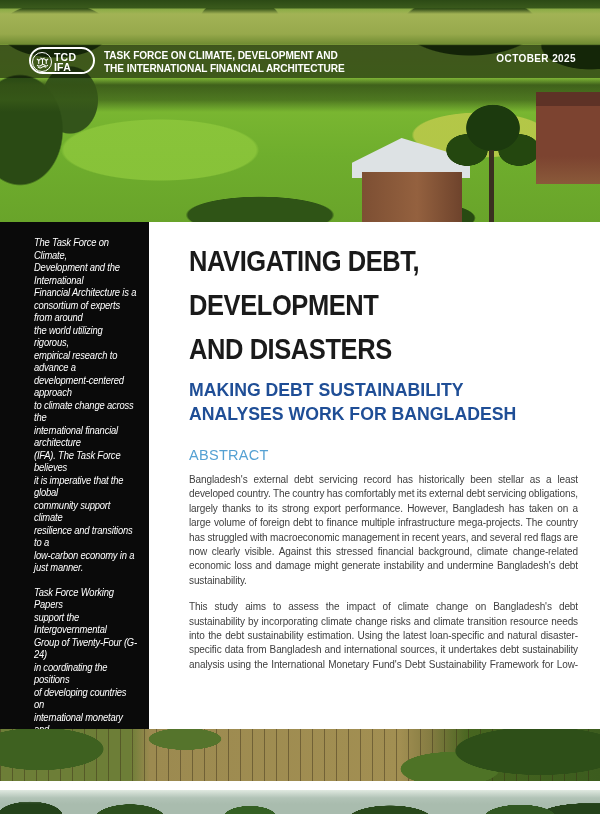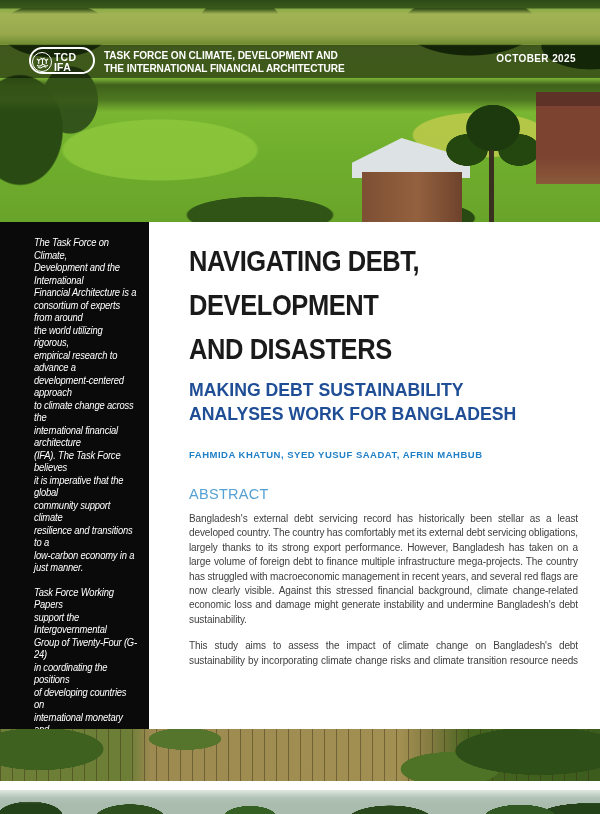--- a/index.html
+++ b/index.html
@@ -179,21 +179,20 @@
     <h1 class="doc-title">
       <div>NAVIGATING DEBT,</div>
       <div>DEVELOPMENT</div>
       <div>AND DISASTERS</div>
     </h1>
     <h2 class="doc-subtitle">
       <div>MAKING DEBT SUSTAINABILITY</div>
       <div>ANALYSES WORK FOR BANGLADESH</div>
     </h2>
     <div class="authors">
-      <div>FAHMIDA KHATUN, SYED YUSUF SAADAT, AFRIN MAHBUB</div>
     </div>
     <div class="abstract-heading">ABSTRACT</div>
     <p class="abstract-p">Bangladesh's external debt servicing record has historically been stellar as a least developed country. The country has comfortably met its external debt servicing obligations, largely thanks to its strong export performance. However, Bangladesh has taken on a large volume of foreign debt to finance multiple infrastructure mega-projects. The country has struggled with macroeconomic management in recent years, and several red flags are now clearly visible. Against this stressed financial background, climate change-related economic loss and damage might generate instability and undermine Bangladesh's debt sustainability.</p>
     <p class="abstract-p">This study aims to assess the impact of climate change on Bangladesh's debt sustainability by incorporating climate change risks and climate transition resource needs into the debt sustainability estimation. Using the latest loan-specific and natural disaster-specific data from Bangladesh and international sources, it undertakes debt sustainability analysis using the International Monetary Fund's Debt Sustainability Framework for Low-Income Countries and the Debt Stabilizing Primary Balance Approach. The results from multiple scenarios</p>
   </main>
 
   <div class="strip1"></div>
   <div class="strip2"></div>
 
 </div>

